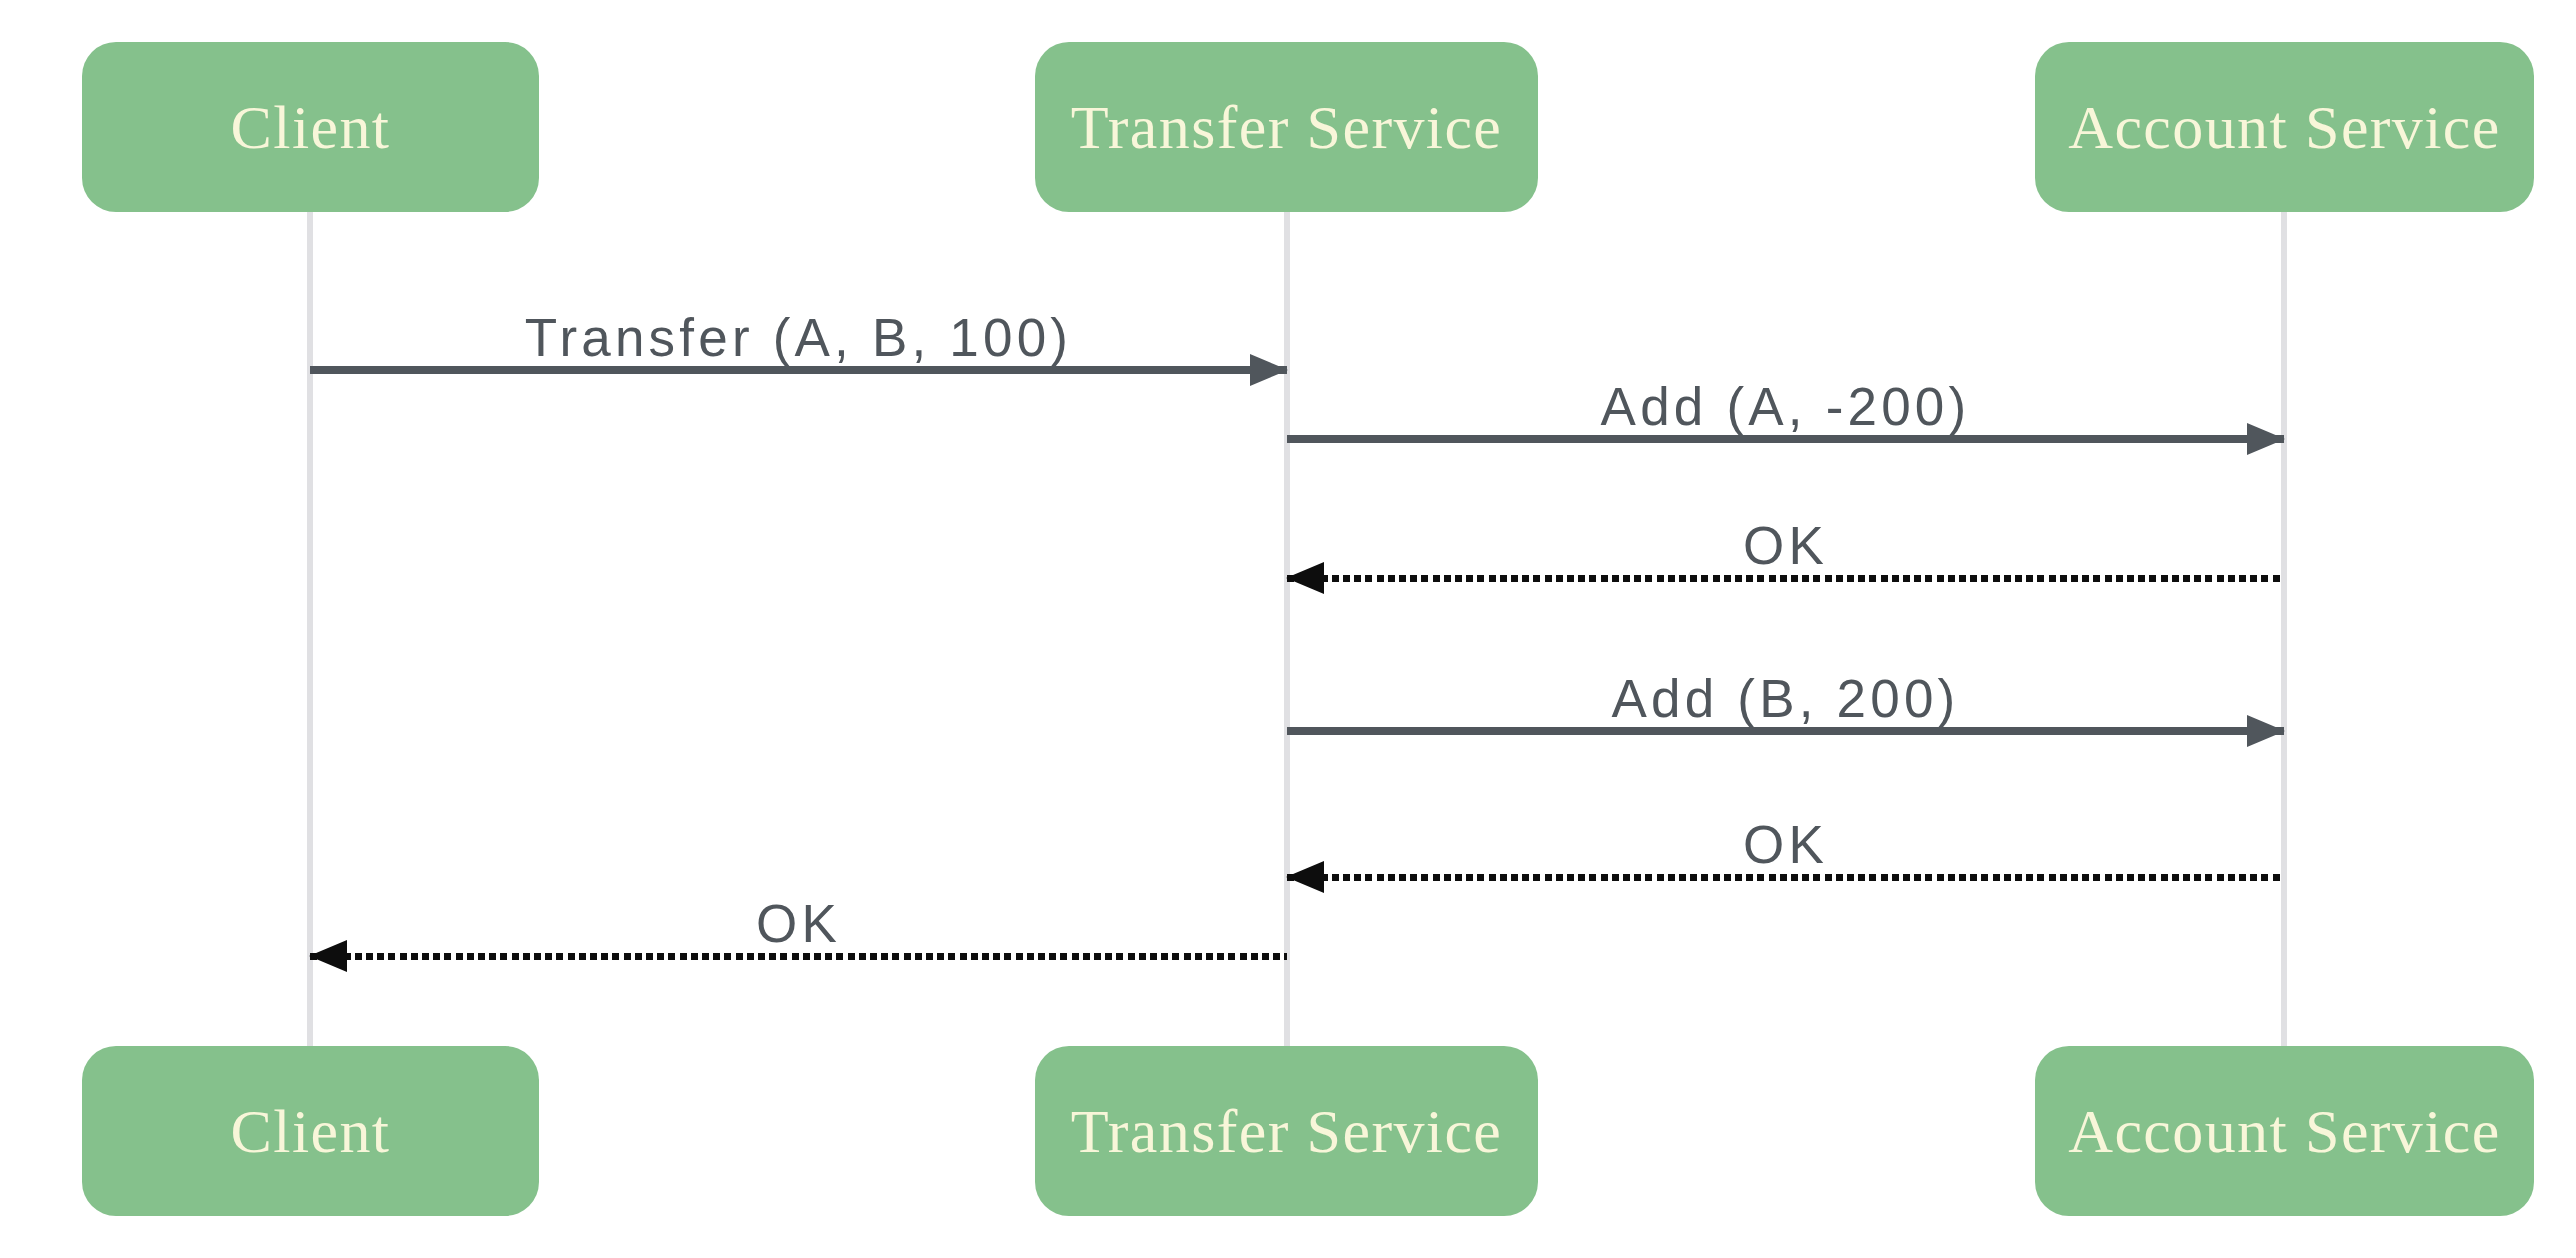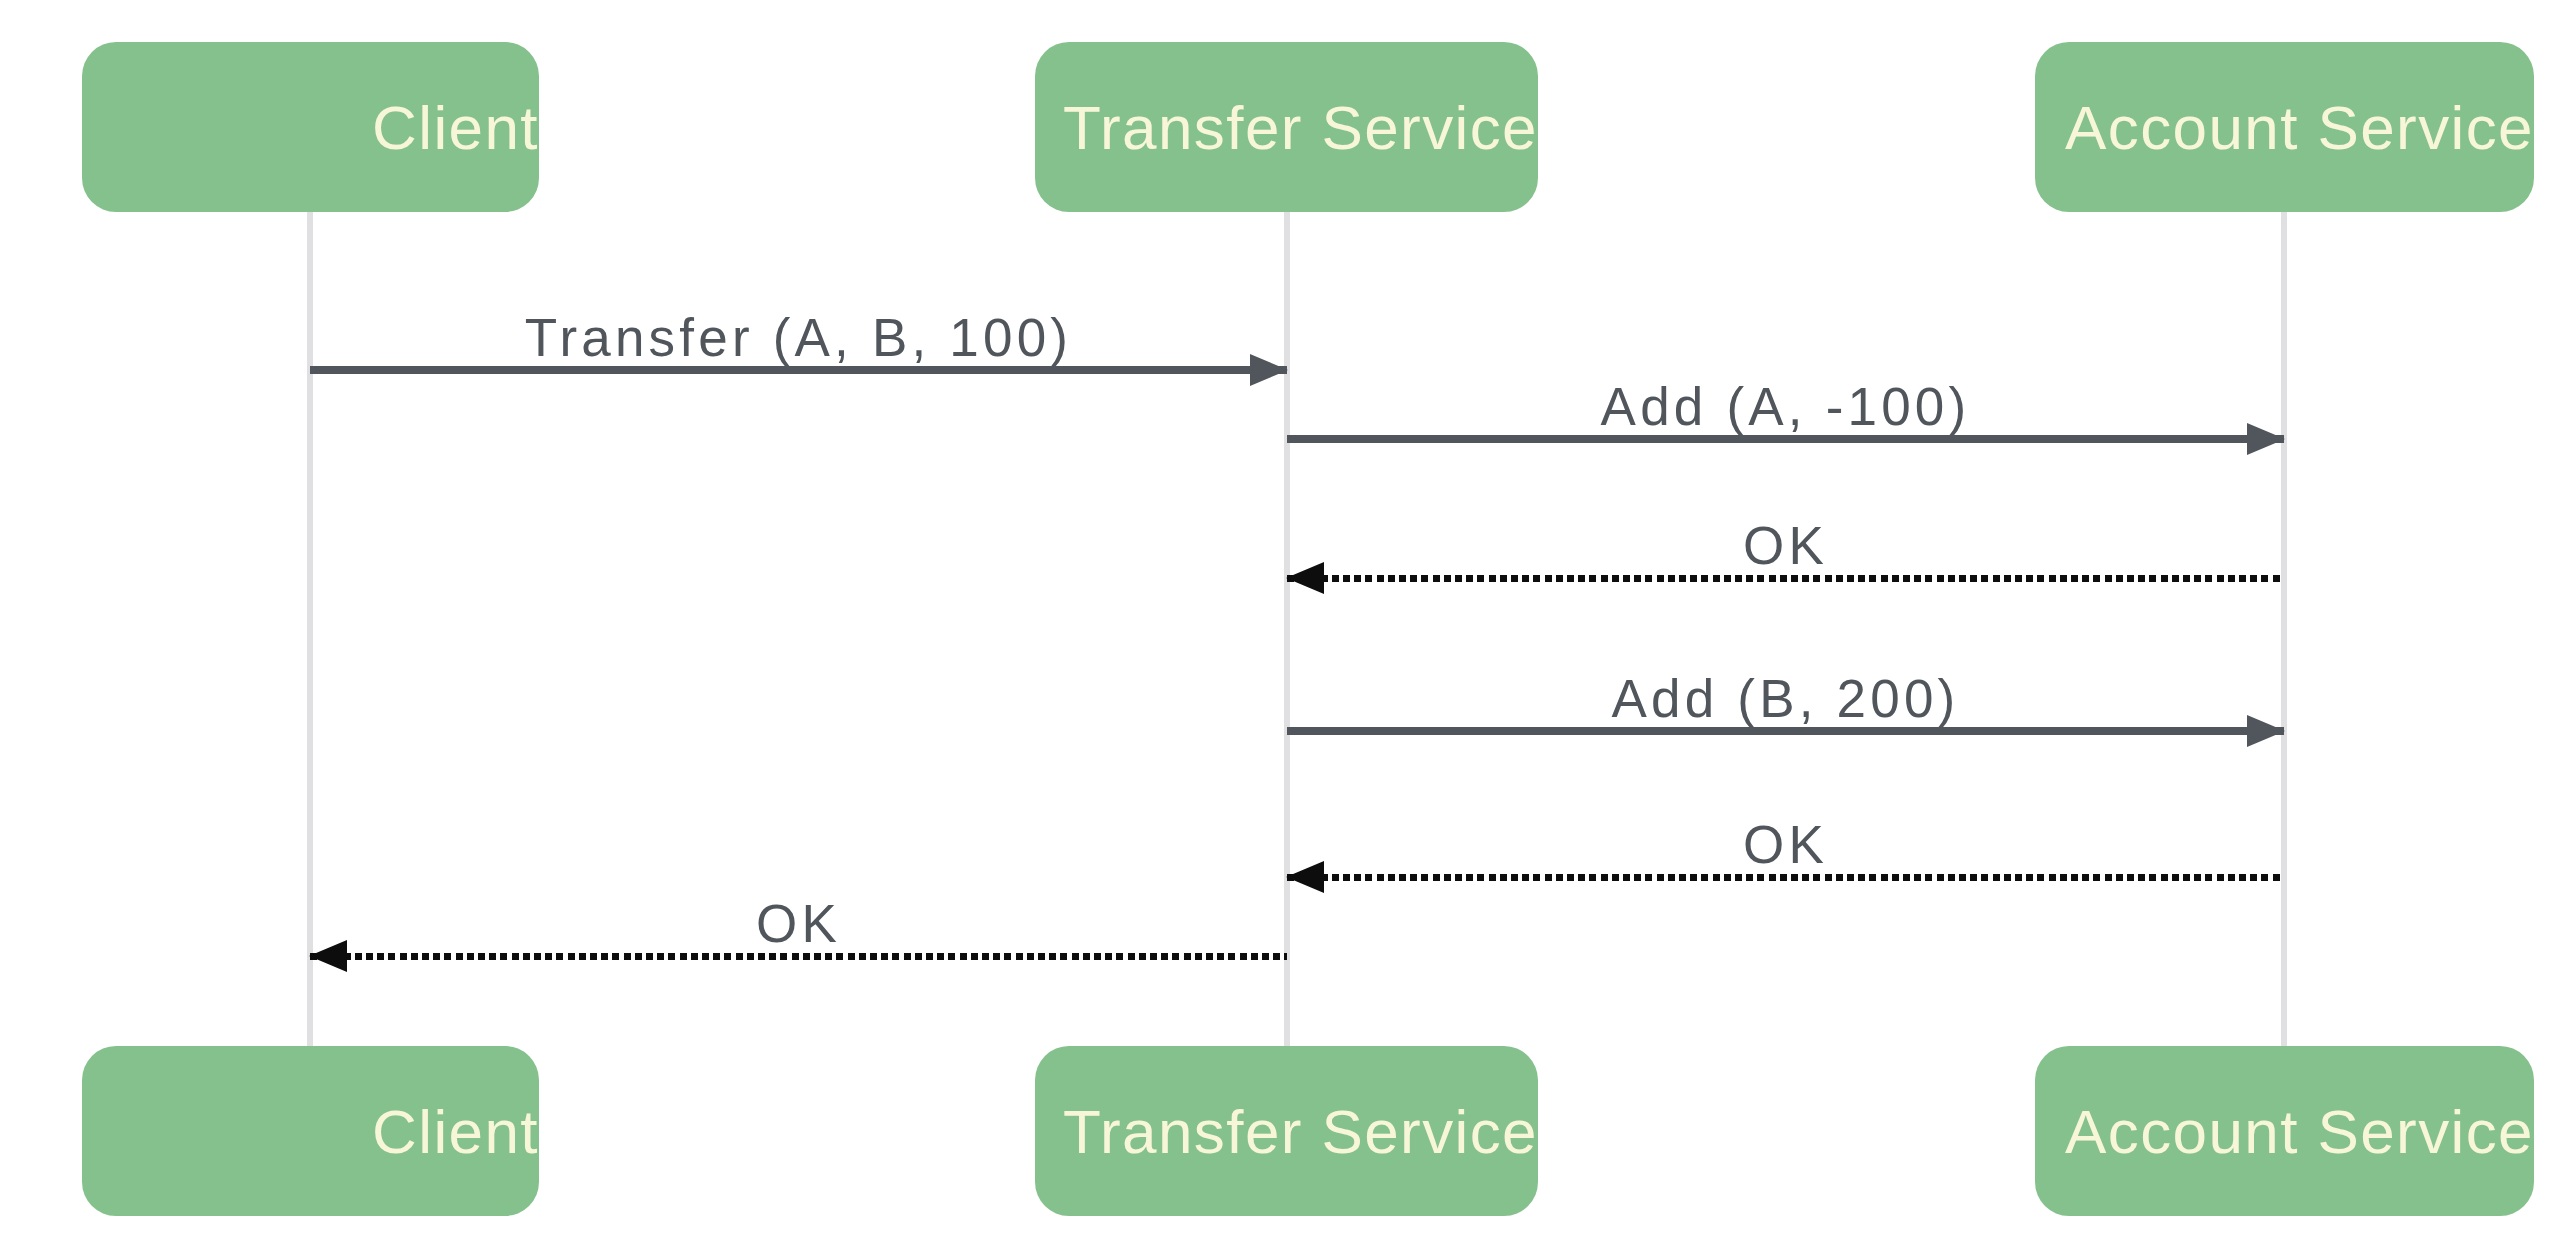--- a/index.html
+++ b/index.html
@@ -27,24 +27,25 @@
 
   
   .actor-box {
     position: absolute;
     height: 170px;
     border-radius: 34px;
     background: var(--actor-fill, #85c18c);
     color: var(--actor-text, #f8f6d9);
     display: flex;
     align-items: center;
-    justify-content: flex-end;
+    justify-content: center;
     font-size: 62px;
     letter-spacing: 1.4px;
     white-space: nowrap;
+    font-family: Liberation Serif, serif;
   }
   .actor-box.top { top: 42px; }
   .actor-box.bottom { top: 1046px; }
 
   
   .msg {
     position: absolute;
     height: 16px;
   }
   .msg-line {
@@ -121,21 +122,21 @@
     <span>Account Service</span>
   </div>
 
   <div class="msg" style="left:310px; top:366px; width:977px">
     <div class="msg-label">Transfer (A, B, 100)</div>
     <div class="msg-line solid"></div>
     <div class="arrowhead right"></div>
   </div>
 
   <div class="msg" style="left:1287px; top:435px; width:997px">
-    <div class="msg-label">Add (A, -100)</div>
+    <div class="msg-label">Add (A, -200)</div>
     <div class="msg-line solid"></div>
     <div class="arrowhead right"></div>
   </div>
 
   <div class="msg" style="left:1287px; top:574px; width:997px">
     <div class="msg-label">OK</div>
     <div class="msg-line dotted"></div>
     <div class="arrowhead left dark"></div>
   </div>
 

